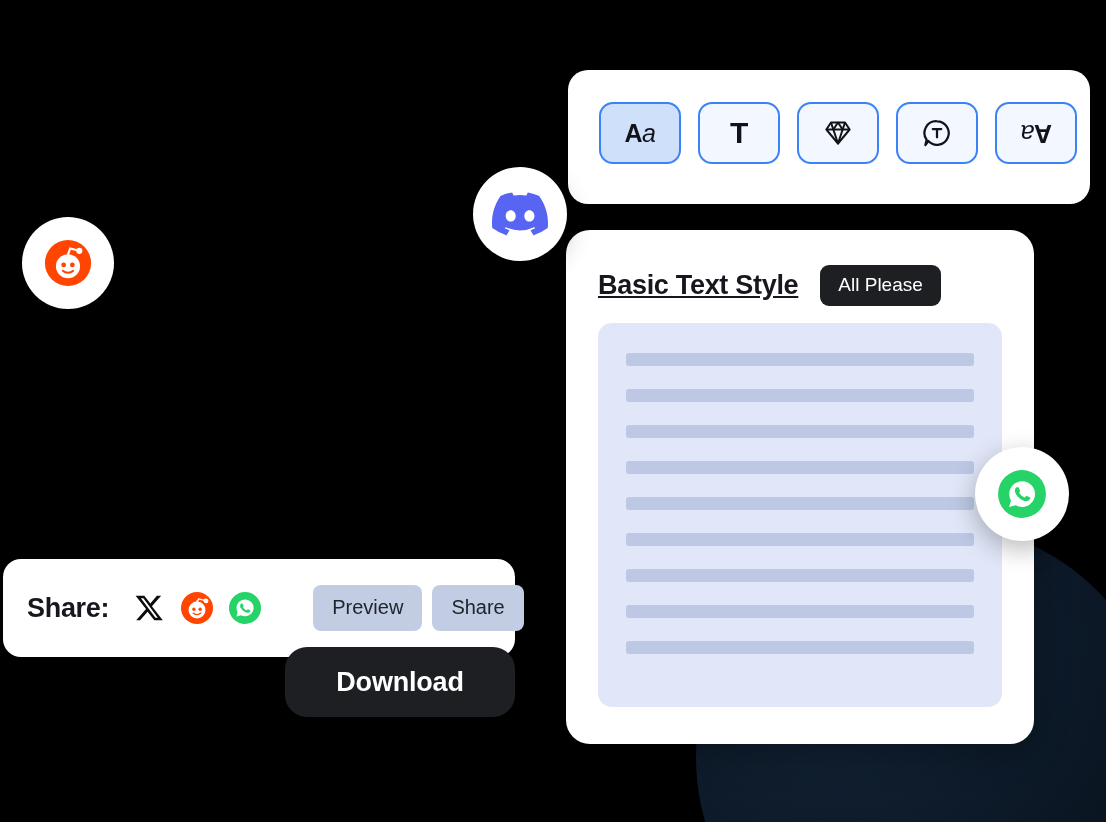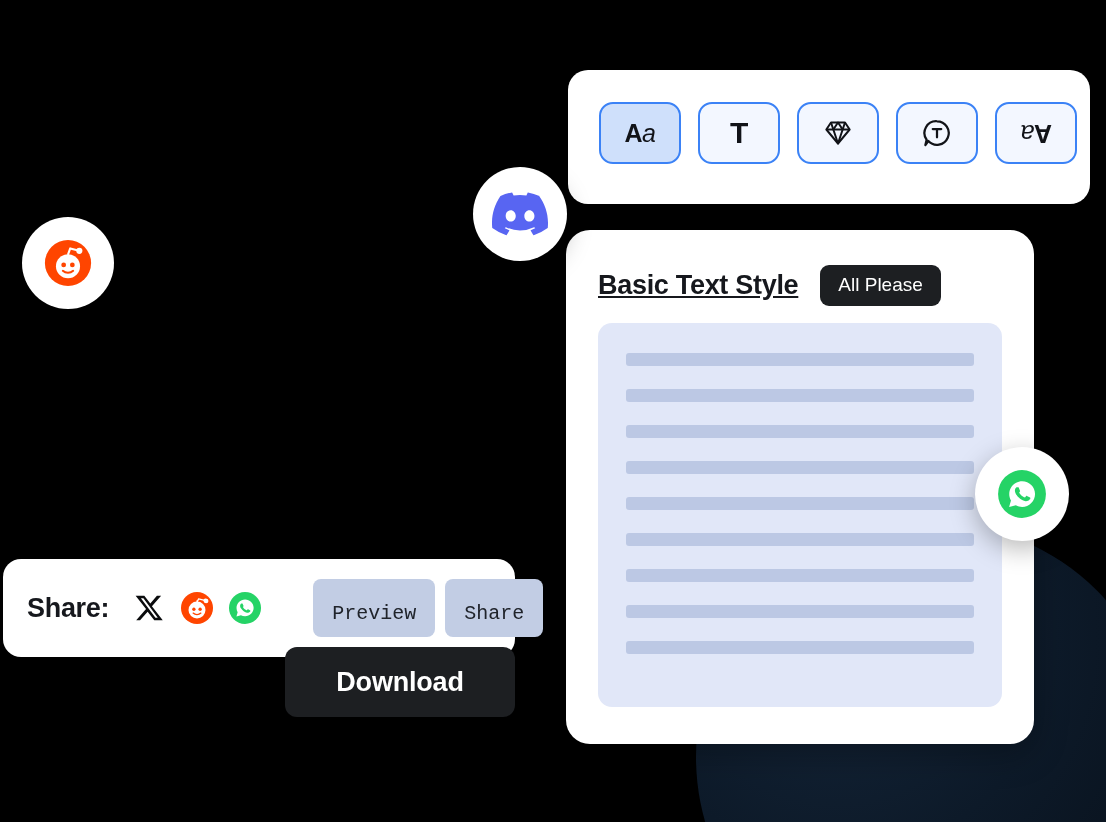--- a/index.html
+++ b/index.html
@@ -176,36 +176,36 @@
     display: flex;
     gap: 10px;
     margin-left: 52px;
   }
   .pill-btn {
     background: #c2cde4;
     color: #20242b;
     font-size: 20px;
     border: none;
     border-radius: 8px;
-    padding: 23px 19px 12px;
+    padding: 11px 19px 12px;
     cursor: pointer;
-    font-family: Liberation Mono, monospace;
+    font-family: Liberation Sans, sans-serif;
   }
 
   
   #download-button {
     position: absolute;
     left: 285px; top: 647px;
     width: 230px; height: 70px;
     background: #1d1f22;
     color: #ffffff;
     font-size: 27px;
     font-weight: 700;
     border: none;
-    border-radius: 12px;
+    border-radius: 22px;
     cursor: pointer;
     font-family: "Liberation Sans", sans-serif;
     letter-spacing: -0.2px;
   }
 
   
   .float-badge {
     position: absolute;
     border-radius: 50%;
     background: #ffffff;

